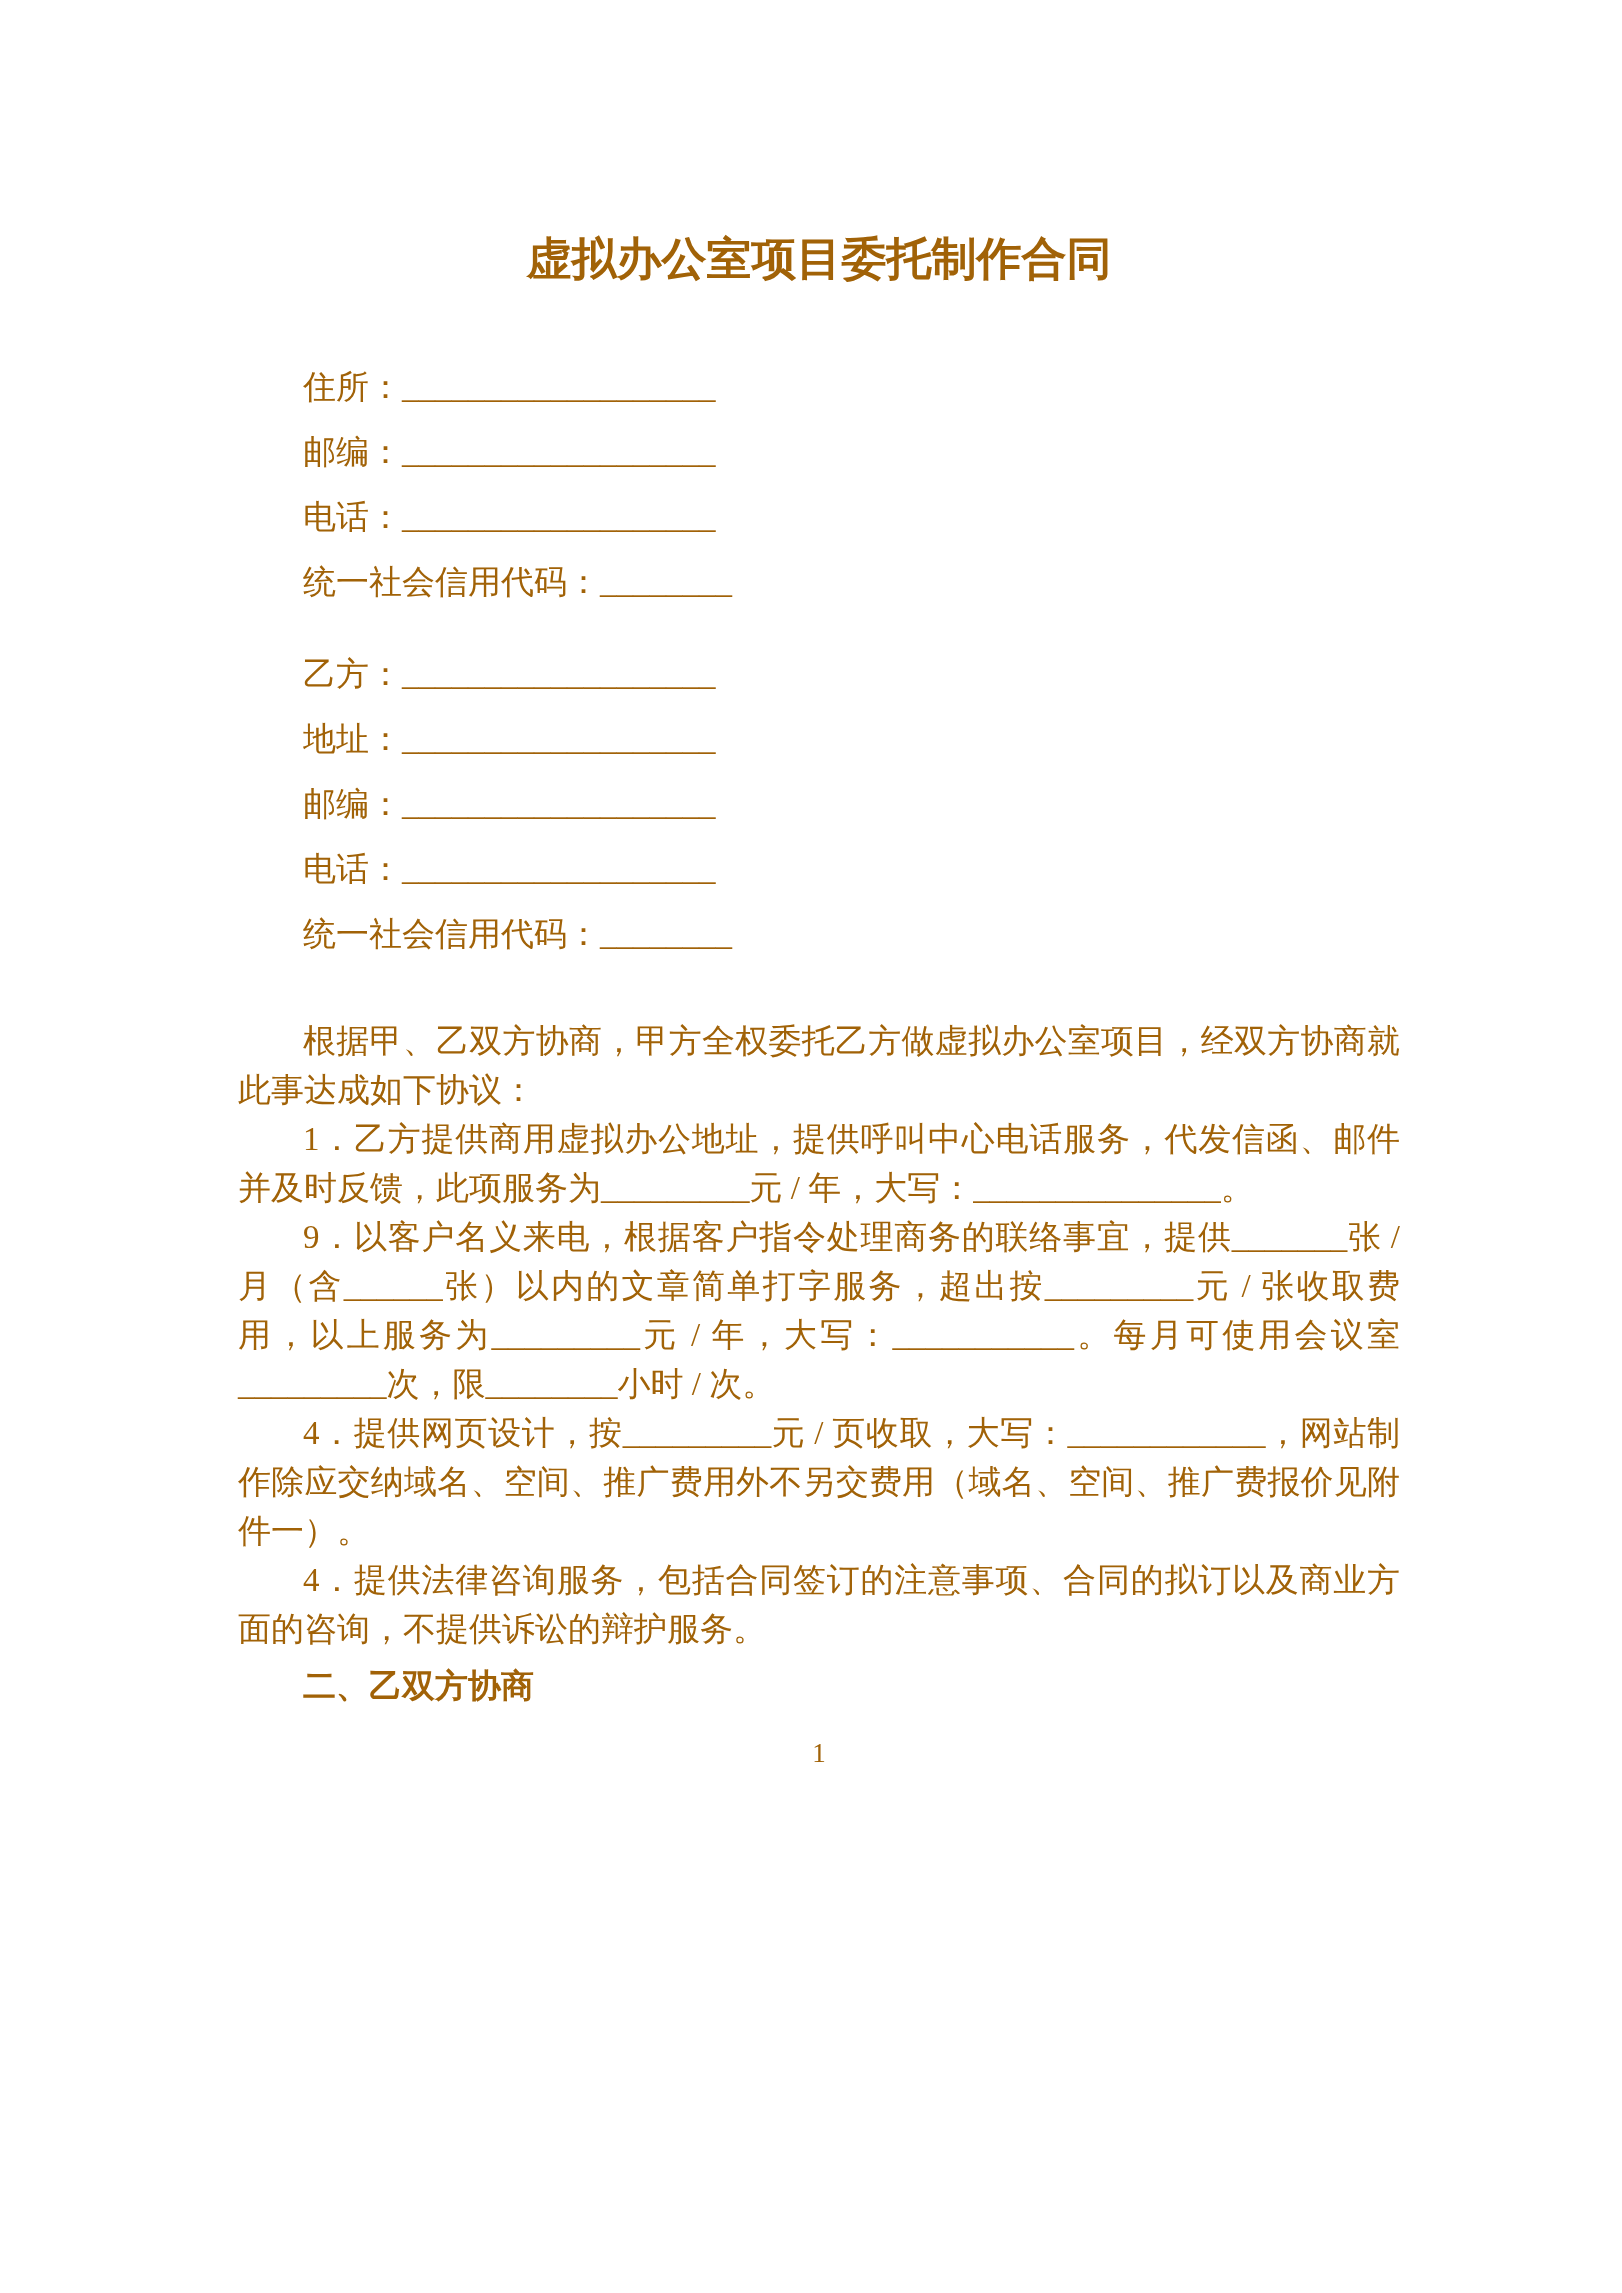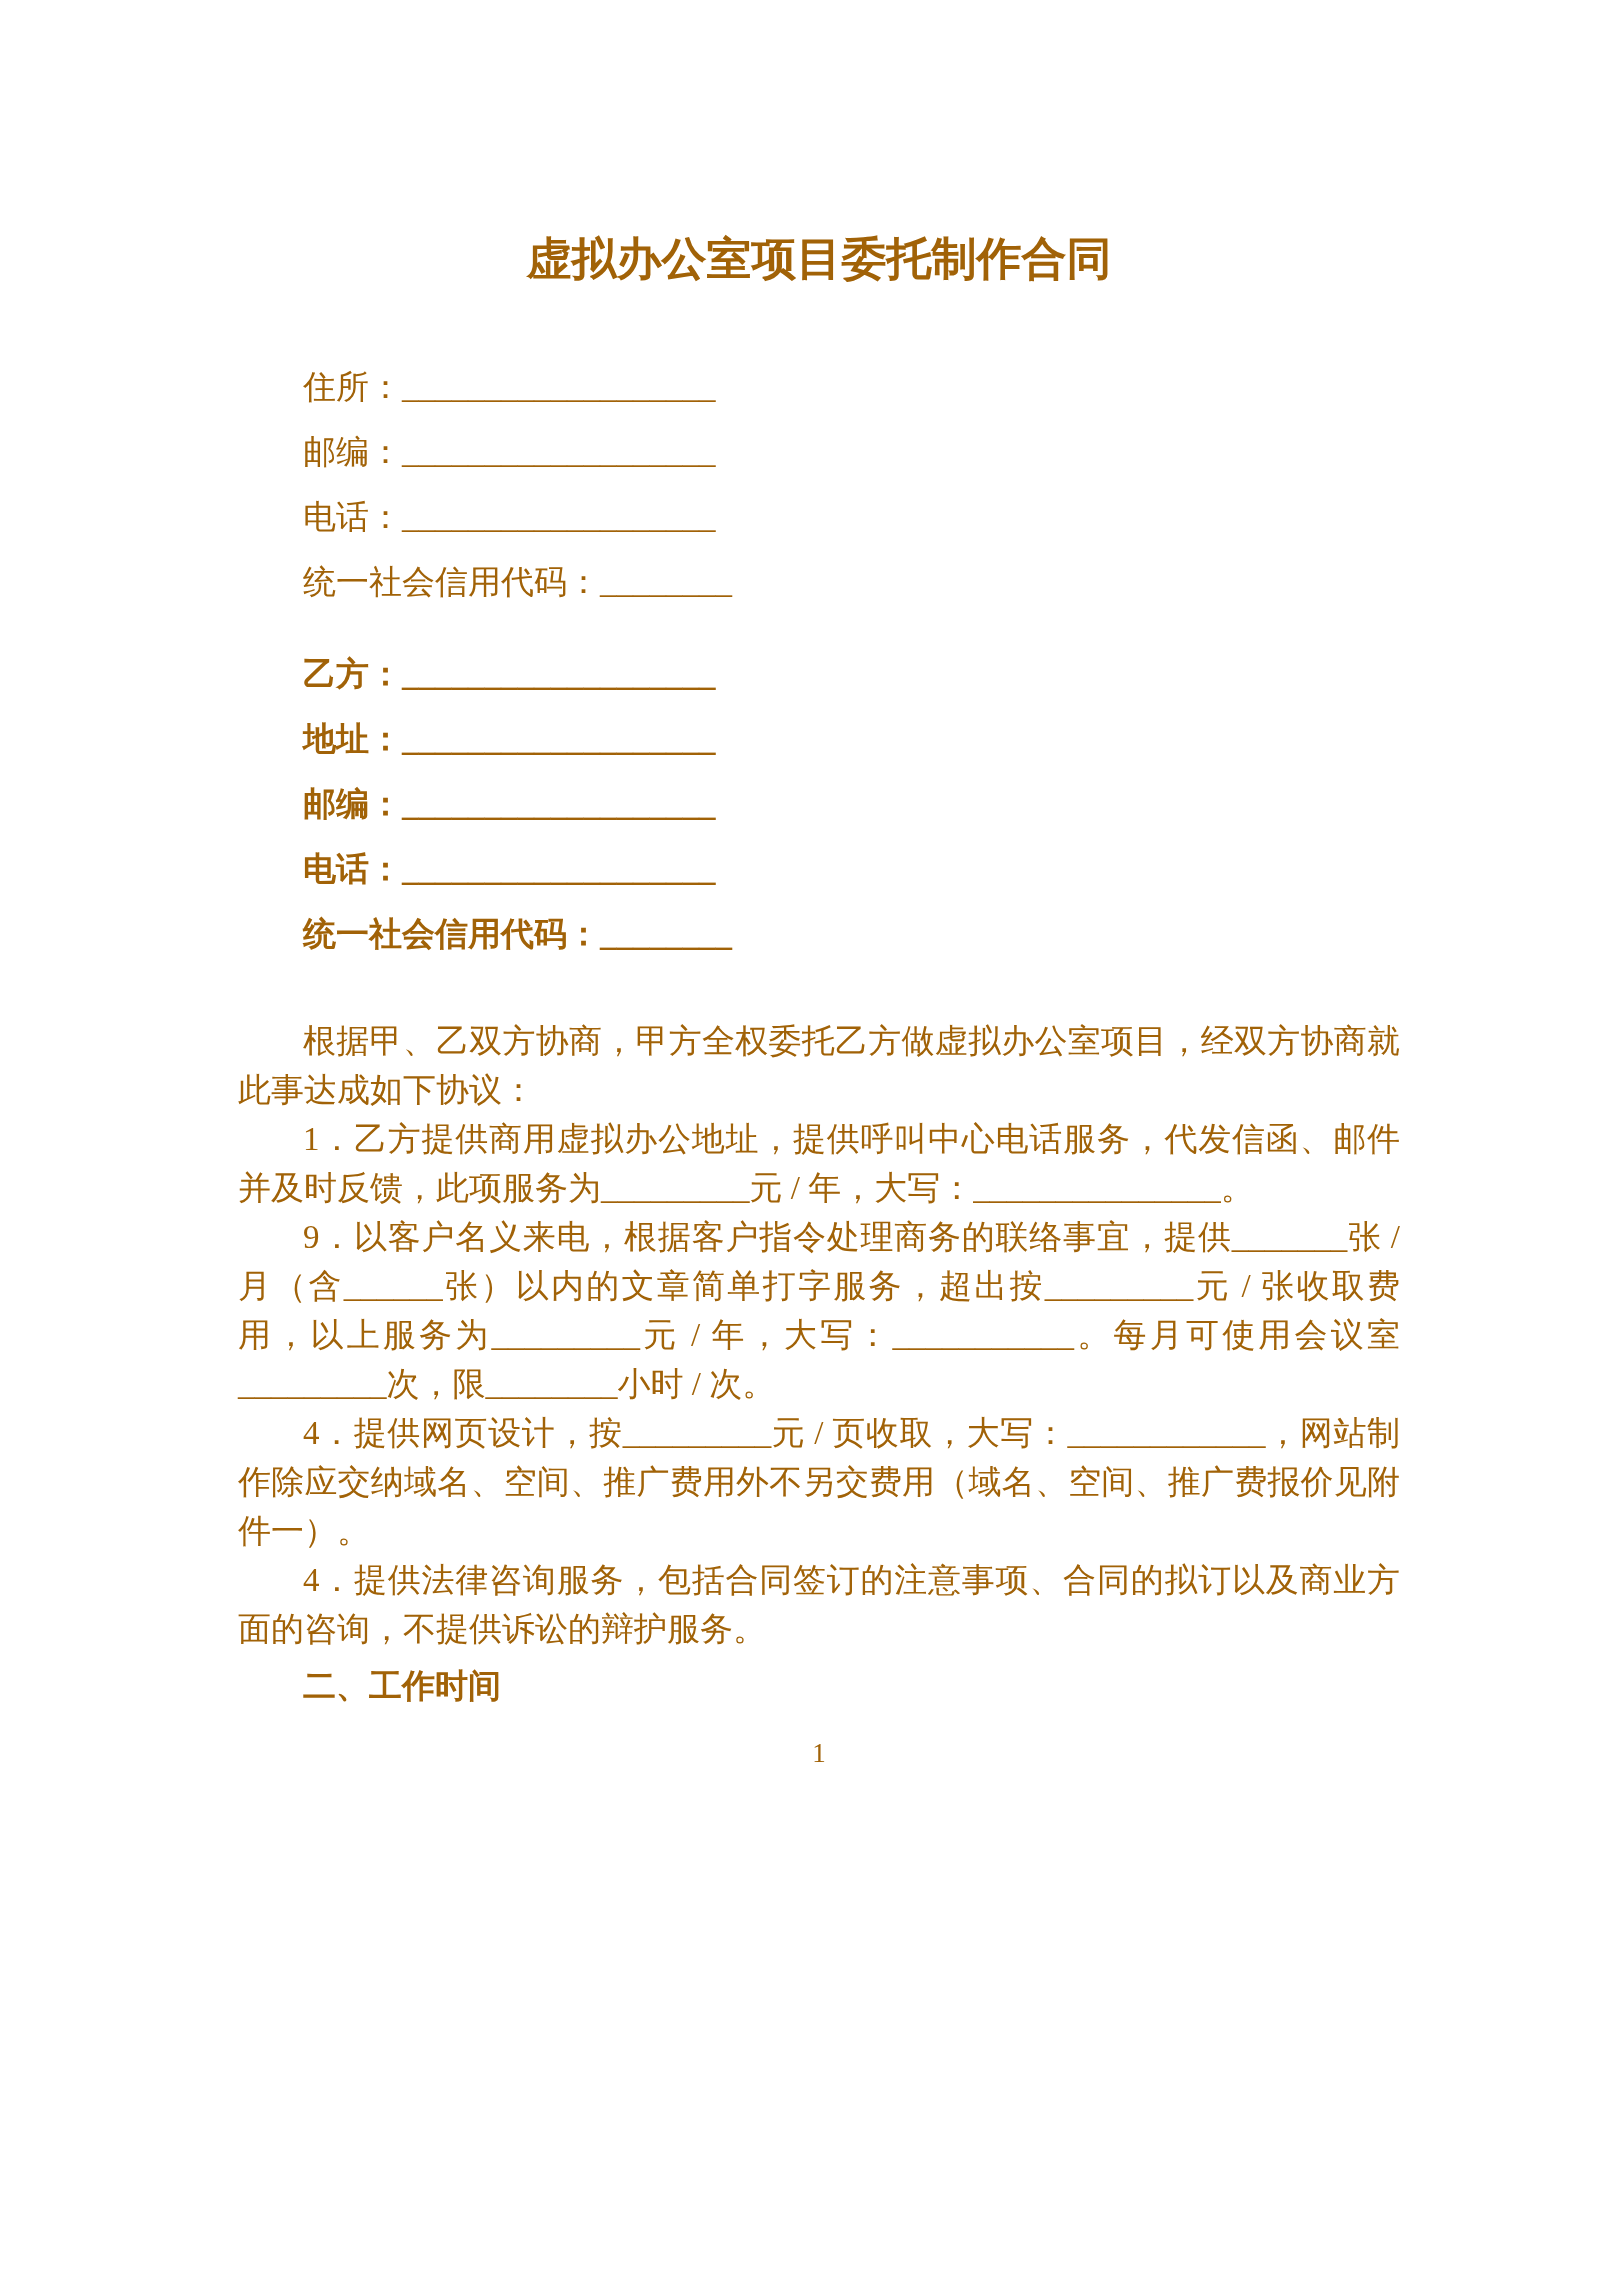--- a/index.html
+++ b/index.html
@@ -21,21 +21,21 @@
     font-weight:bold;
     line-height:64px;
     margin:0 0 64px 0;
   }
   .field-row{
     font-size:33px;
     line-height:65px;
     text-indent:65px;
     white-space:nowrap;
   }
-  .party-b{margin-top:27px;font-weight:bold;}
+  .party-b{margin-top:27px;}
   .blank{
     letter-spacing:0;
     white-space:pre;
   }
   .para{
     font-size:33px;
     line-height:49px;
     text-align:justify;
     text-indent:65px;
     margin:0;
@@ -97,19 +97,19 @@
     </div>
 
     <p class="para intro">根据甲、乙双方协商，甲方全权委托乙方做虚拟办公室项目，经双方协商就此事达成如下协议：</p>
 
 
     <p class="para">1．乙方提供商用虚拟办公地址，提供呼叫中心电话服务，代发信函、邮件并及时反馈，此项服务为_________元 / 年，大写：_______________。</p>
     <p class="para">9．以客户名义来电，根据客户指令处理商务的联络事宜，提供_______张 / 月（含______张）以内的文章简单打字服务，超出按_________元 / 张收取费用，以上服务为_________元 / 年，大写：___________。每月可使用会议室_________次，限________小时 / 次。</p>
     <p class="para">4．提供网页设计，按_________元 / 页收取，大写：____________，网站制作除应交纳域名、空间、推广费用外不另交费用（域名、空间、推广费报价见附件一）。</p>
     <p class="para">4．提供法律咨询服务，包括合同签订的注意事项、合同的拟订以及商业方面的咨询，不提供诉讼的辩护服务。</p>
 
-    <h2 class="section-heading">二、工作时间</h2>
+    <h2 class="section-heading">二、乙双方协商</h2>
 
     <div class="page-number">1</div>
 
   </div>
 </div>
 
 
 </body></html>

